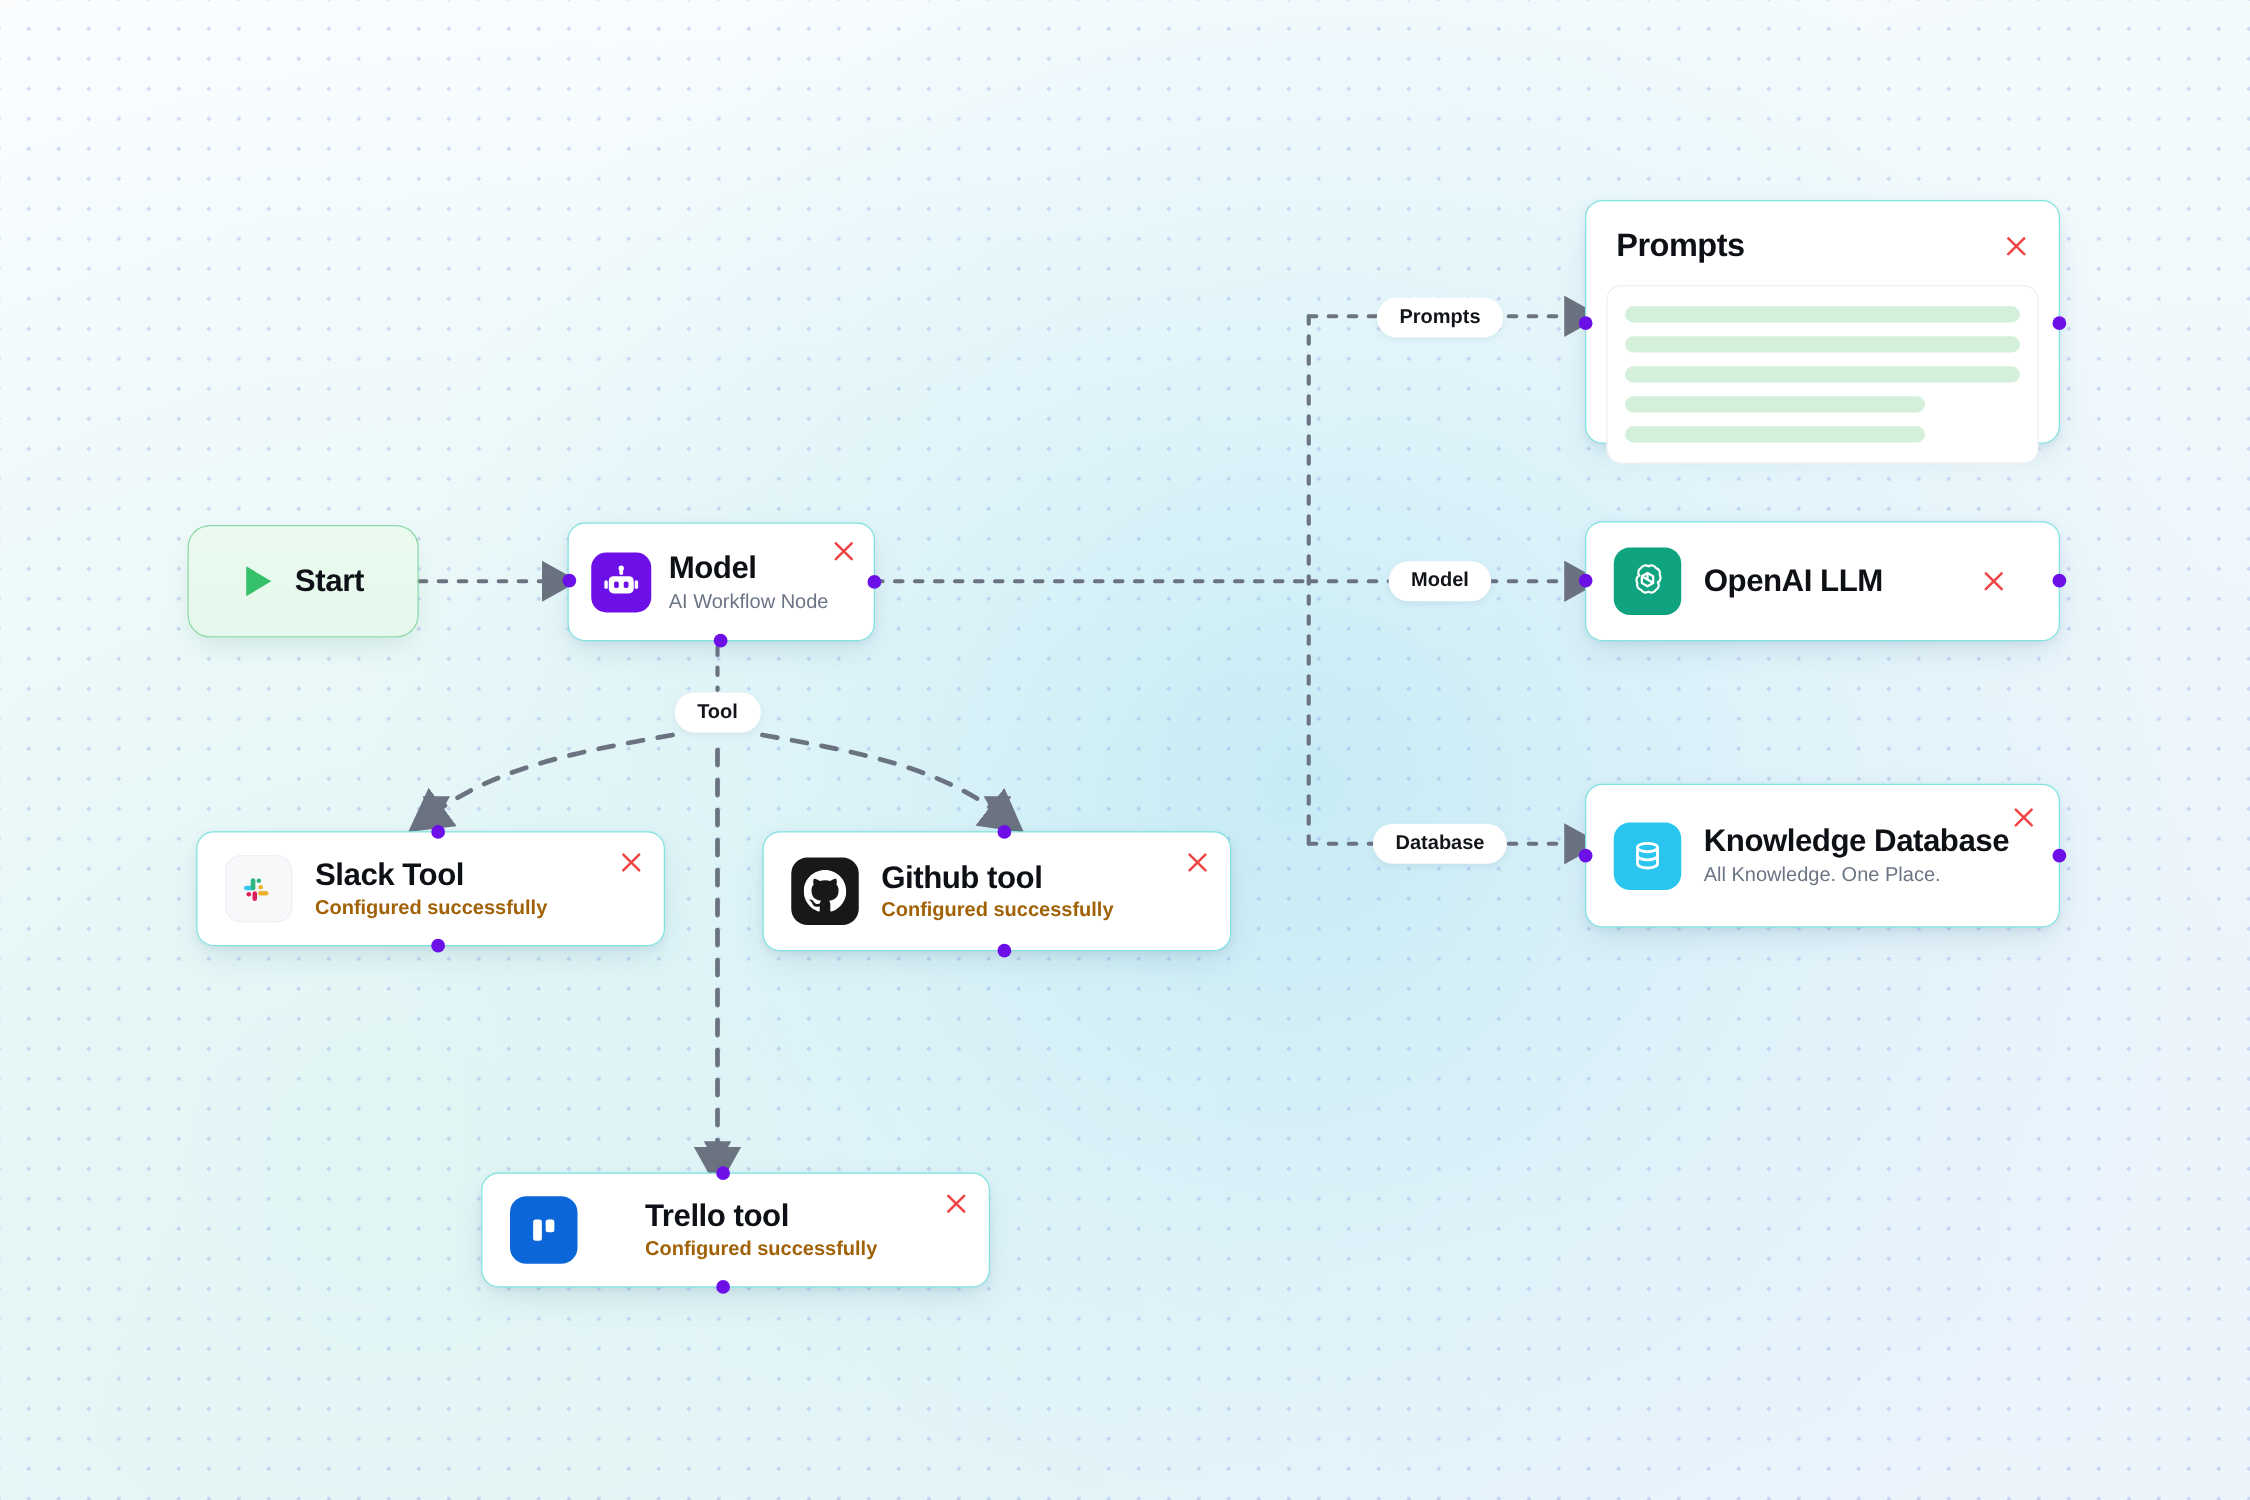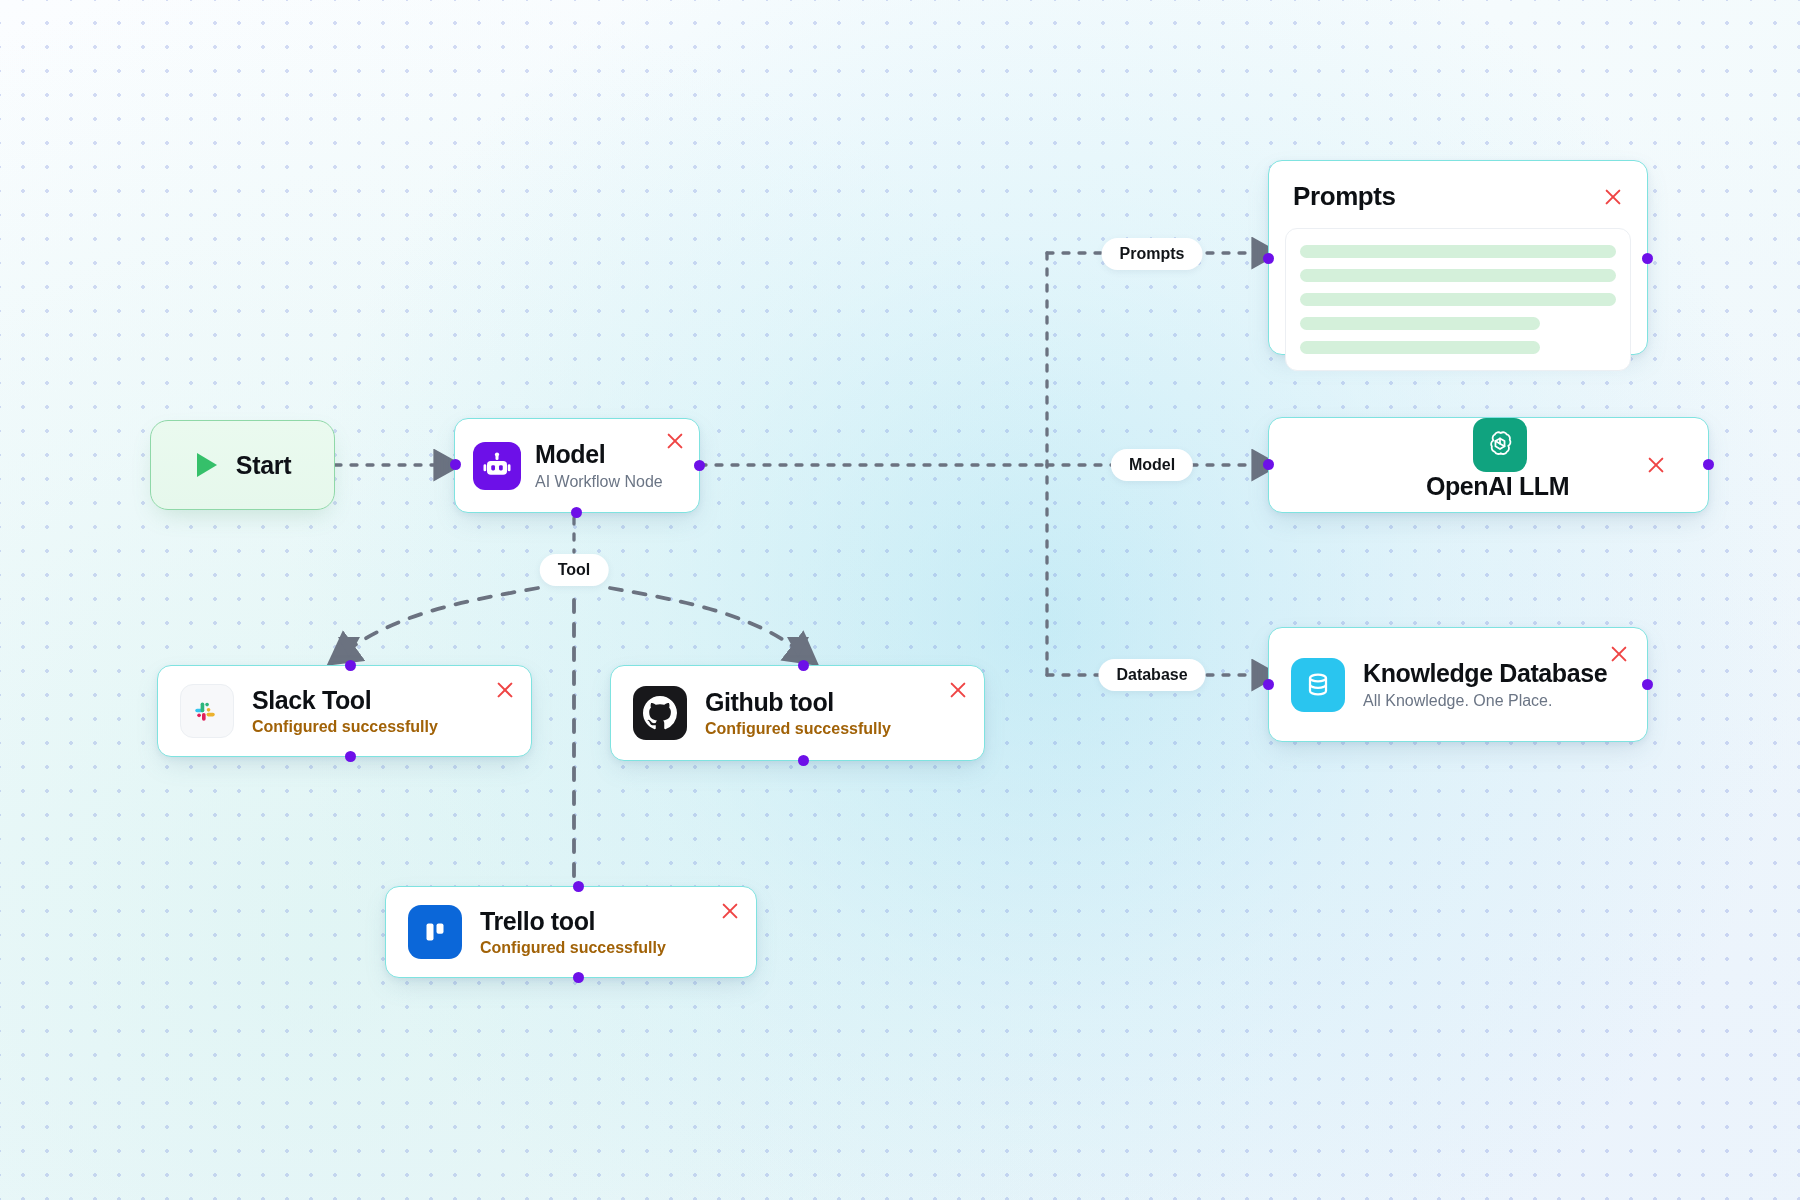--- a/index.html
+++ b/index.html
@@ -280,21 +280,21 @@
     </div>
     <div class="node-text">
       <div class="node-title">Github tool</div>
       <div class="node-sub ok">Configured successfully</div>
     </div>
     <div class="close-btn"></div>
     <div class="port" style="left:187px; top:-6px;"></div>
     <div class="port" style="left:187px; bottom:-6px;"></div>
   </div>
 
-  <div class="node" id="trello-node" style="left:385px; top:886px; width:372px; height:92px;">
+  <div class="node" id="trello-node" style="left:385px; top:938px; width:407px; height:92px;gap:36px;">
     <div class="node-icon" style="background:#0b67d9;">
       <svg width="30" height="30" viewBox="0 0 24 24">
         <rect x="4" y="4" width="16" height="16" rx="3" fill="#ffffff" opacity="0"></rect>
         <rect x="5.2" y="5.2" width="5.6" height="13.6" rx="1.6" fill="#ffffff"></rect>
         <rect x="13.2" y="5.2" width="5.6" height="8.2" rx="1.6" fill="#ffffff"></rect>
       </svg>
     </div>
     <div class="node-text">
       <div class="node-title">Trello tool</div>
       <div class="node-sub ok">Configured successfully</div>
@@ -317,21 +317,21 @@
       <div class="skel-bar" style="width:76%;"></div>
       <div class="skel-bar" style="width:76%;"></div>
     </div>
     <div class="close-btn" style="top:24px; right:22px;"></div>
     <div class="port" style="left:-6px; top:92px;"></div>
     <div class="port" style="right:-6px; top:92px;"></div>
   </div>
 
   <div class="edge-label" style="left:1152px; top:465px;">Model</div>
 
-  <div class="node" id="openai-node" style="left:1268px; top:417px; width:441px; height:96px;flex-direction:column;">
+  <div class="node" id="openai-node" style="left:1268px; top:417px; width:380px; height:96px;">
     <div class="node-icon" style="background:#10a37f;">
       <svg width="32" height="32" viewBox="0 0 24 24" fill="none" stroke="#ffffff" stroke-width="1.35" stroke-linejoin="round" stroke-linecap="round">
         <path d="M12.6 3.0a3.1 3.1 0 0 1 4.5 1.1 3.1 3.1 0 0 1 2.2 4.0 3.1 3.1 0 0 1 -1.1 4.5 3.1 3.1 0 0 1 -1.1 4.5 3.1 3.1 0 0 1 -4.5 1.1 3.1 3.1 0 0 1 -4.5 -1.1 3.1 3.1 0 0 1 -2.2 -4.0 3.1 3.1 0 0 1 1.1 -4.5 3.1 3.1 0 0 1 1.1 -4.5 3.1 3.1 0 0 1 4.5 -1.1z"></path>
         <path d="M12 7.1 L15.4 9.0 L15.4 13.0 L12 15.0 L8.6 13.0 L8.6 9.0 Z"></path>
         <path d="M12 7.1 L12 11.0 L15.4 13.0"></path>
         <path d="M8.6 9.0 L12 11.0"></path>
       </svg>
     </div>
     <div class="node-text">
       <div class="node-title">OpenAI LLM</div>

